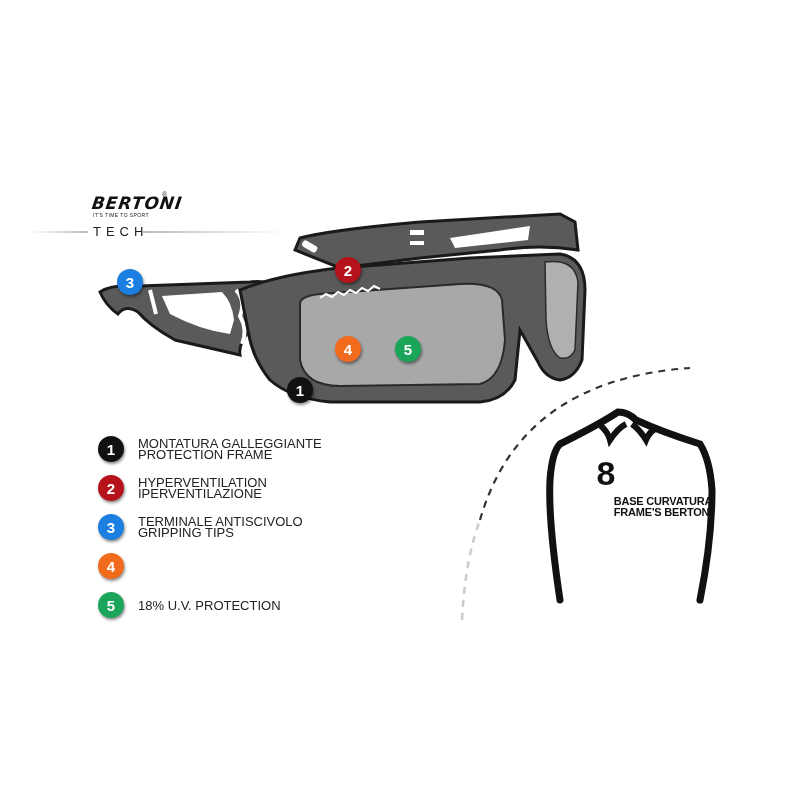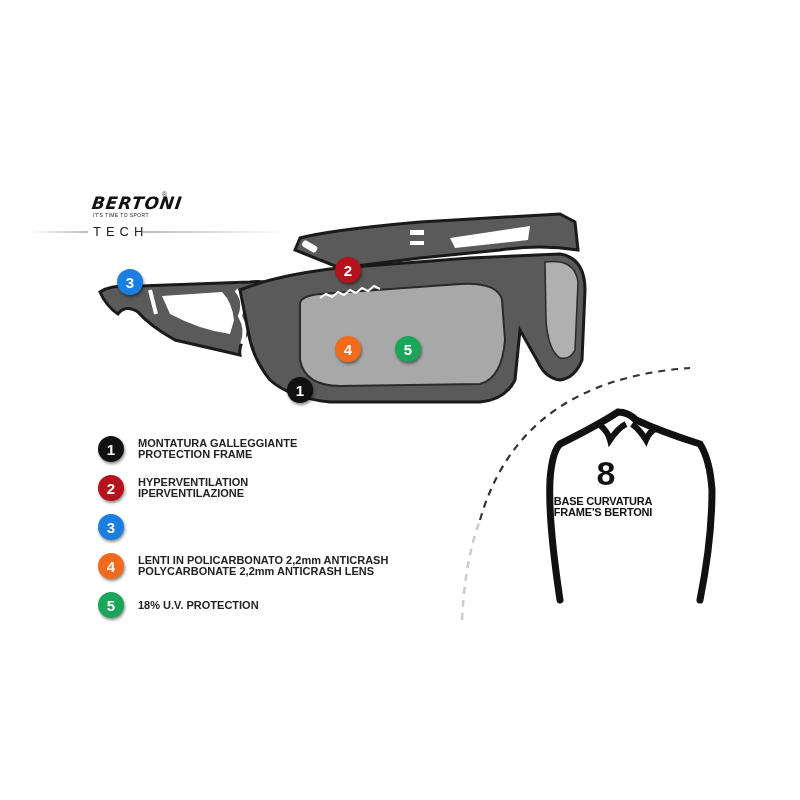--- a/index.html
+++ b/index.html
@@ -8,23 +8,23 @@
   .logo-brand { left:92px; top:193px; font-family:"DejaVu Sans", sans-serif; font-weight:bold; font-style:italic; font-size:17px; letter-spacing:1px; color:#111; transform:skewX(-8deg); }
   .logo-reg { left:162px; top:191px; font-size:7px; color:#333; }
   .logo-tag { left:93px; top:212px; font-size:5px; letter-spacing:0.4px; color:#222; }
   .logo-tech { left:93px; top:224px; font-size:13px; letter-spacing:5px; color:#222; }
   .line-left { left:30px; top:231px; width:58px; height:2px; background:linear-gradient(to left,#bbb,rgba(200,200,200,0)); }
   .line-right { left:142px; top:231px; width:145px; height:2px; background:linear-gradient(to right,#bbb,rgba(220,220,220,0)); }
   .badge { width:26px; height:26px; border-radius:50%; color:#fff; font-family:"Liberation Sans", sans-serif; font-weight:bold; font-size:15px; display:flex; align-items:center; justify-content:center; box-shadow:1px 2px 3px rgba(0,0,0,0.45); }
   .legend { left:98px; top:436px; width:300px; }
   .legend-row { display:flex; align-items:center; height:26px; margin-bottom:13px; }
   .legend-row .badge { flex:0 0 26px; margin-right:14px; }
-  .legend-text { font-family:"Liberation Sans", sans-serif; font-weight:bold; font-size:11px; line-height:11px; color:#222; }
+  .legend-text { font-family:"Liberation Sans", sans-serif; font-weight:normal; font-size:13px; line-height:11px; color:#222; }
   .curve-num { left:596px; top:454px; width:20px; text-align:center; font-weight:bold; font-size:34px; color:#111; }
-  .curve-label { left:528px; top:496px; width:150px; text-align:center; font-weight:bold; font-size:11px; line-height:11px; color:#111; letter-spacing:-0.2px; }
+  .curve-label { left:588px; top:496px; width:150px; text-align:center; font-weight:bold; font-size:11px; line-height:11px; color:#111; letter-spacing:-0.2px; }
 </style>
 </head>
 <body>
 
 <div class="abs logo-brand">BERTONI</div>
 <div class="abs logo-reg">®</div>
 <div class="abs logo-tag">IT'S TIME TO SPORT</div>
 <div class="abs line-left"></div>
 <div class="abs logo-tech">TECH</div>
 <div class="abs line-right"></div>
@@ -74,27 +74,27 @@
   </div>
   <div class="legend-row">
     <div class="badge" style="background:#b5121b;">2</div>
     <div class="legend-text">
       <div>HYPERVENTILATION</div>
       <div>IPERVENTILAZIONE</div>
     </div>
   </div>
   <div class="legend-row">
     <div class="badge" style="background:#1a7fe0;">3</div>
+    <div class="legend-text">
+      <div>TERMINALE ANTISCIVOLO</div>
+      <div>GRIPPING TIPS</div>
+    </div>
   </div>
   <div class="legend-row">
     <div class="badge" style="background:#f26b1d;">4</div>
-    <div class="legend-text">
-      <div>LENTI IN POLICARBONATO 2,2mm ANTICRASH</div>
-      <div>POLYCARBONATE 2,2mm ANTICRASH LENS</div>
-    </div>
   </div>
   <div class="legend-row">
     <div class="badge" style="background:#1aa55a;">5</div>
     <div class="legend-text">
       <div>18% U.V. PROTECTION</div>
     </div>
   </div>
 </div>
 
 <div class="abs curve-num">8</div>

